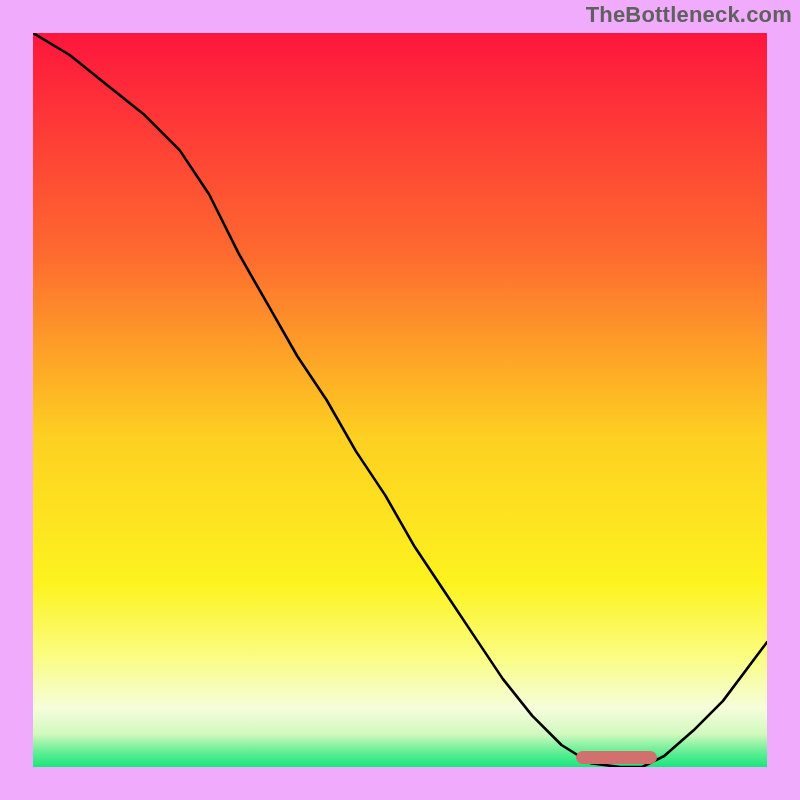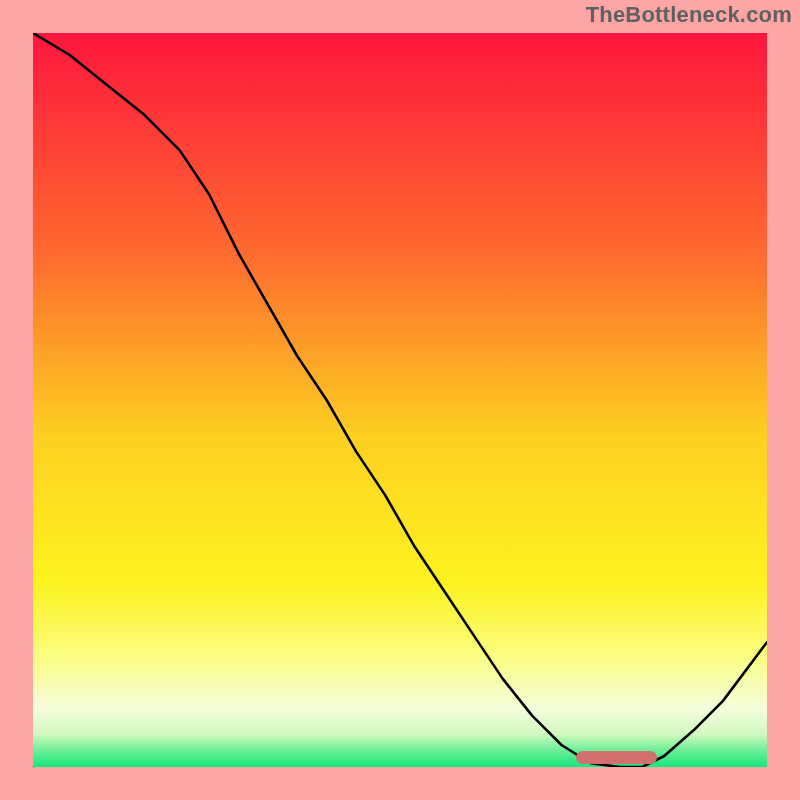--- a/index.html
+++ b/index.html
@@ -1,21 +1,21 @@
 <!DOCTYPE html>
 <html><head>
 <meta charset="utf-8">
 <style>
   * { margin: 0; padding: 0; box-sizing: border-box; }
   html, body { width: 800px; height: 800px; background: #000; overflow: hidden; }
   .frame {
     position: relative;
     width: 800px;
     height: 800px;
-    background: #fca5a5;
+    background: #f0abfc;
   }
   .watermark {
     position: absolute;
     top: 2px;
     right: 8px;
     font-family: Arial, Helvetica, sans-serif;
     font-size: 22px;
     font-weight: 600;
     color: #606060;
     letter-spacing: 0.2px;

